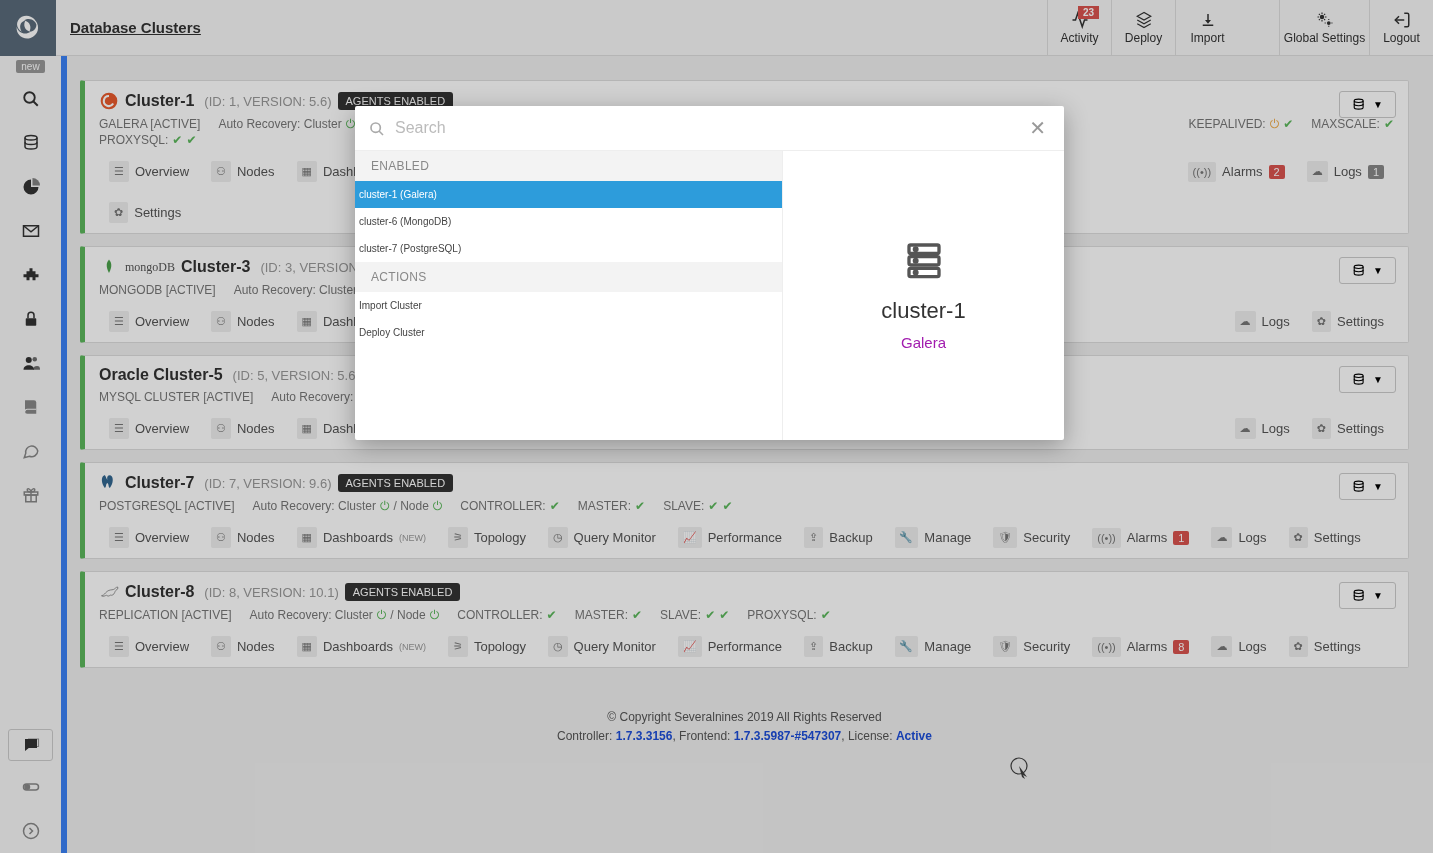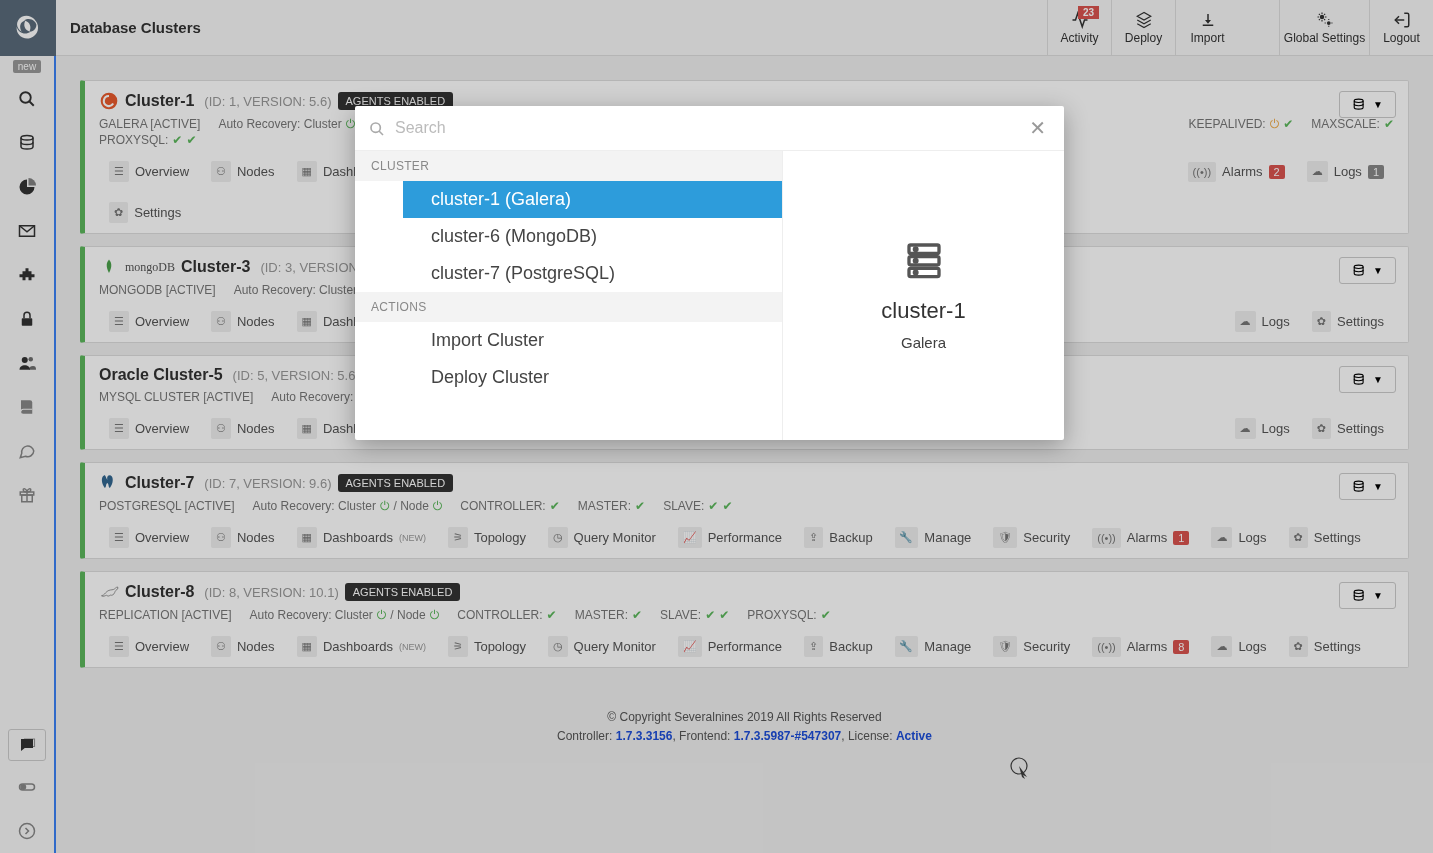--- a/index.html
+++ b/index.html
@@ -2,29 +2,29 @@
 <html><head>
 <meta charset="utf-8">
 <style>
 * { margin: 0; padding: 0; box-sizing: border-box; }
 body { font-family: "Helvetica Neue", Helvetica, Arial, sans-serif; font-size: 14px; color: #333; background: #f0f0f0; position: relative; width: 1433px; height: 853px; overflow: hidden; }
 
 
 .top-header { height: 56px; background: #f7f7f7; border-bottom: 1px solid #ddd; display: flex; align-items: center; }
 .logo-box { width: 56px; height: 56px; background: #5a6b7a; display: flex; align-items: center; justify-content: center; }
 .logo-box svg { width: 30px; height: 30px; fill: #fff; }
-.page-title { margin-left: 14px; font-size: 15px; font-weight: 600; color: #333; }
+.page-title { margin-left: 14px; font-size: 15px; font-weight: 600; color: #333; text-decoration: underline; }
 .header-actions { margin-left: auto; display: flex; height: 56px; }
 .header-action { width: 64px; border-left: 1px solid #ddd; display: flex; flex-direction: column; align-items: center; justify-content: center; cursor: pointer; position: relative; font-size: 12px; color: #333; }
 .header-action.wide { width: 90px; margin-left: 40px; }
 .header-action .ha-icon { font-size: 18px; line-height: 1; margin-bottom: 2px; }
 .header-action .ha-badge { position: absolute; top: 6px; right: 12px; background: #d9534f; color: #fff; border-radius: 0; font-size: 10px; padding: 1px 5px; font-weight: bold; }
 
 
-.left-sidebar { position: absolute; left: 0; top: 56px; bottom: 0; width: 56px; background: #f7f7f7; border-right: 2px solid #3b82f6; display: flex; flex-direction: column; }
+.left-sidebar { position: absolute; left: 0; top: 56px; bottom: 0; width: 67px; background: #f7f7f7; border-right: 6px solid #3b82f6; display: flex; flex-direction: column; }
 .sb-new-tag { font-size: 10px; background: #999; color: #fff; padding: 1px 5px; margin: 4px auto; border-radius: 2px; }
 .sb-icon { height: 44px; display: flex; align-items: center; justify-content: center; font-size: 18px; color: #333; cursor: pointer; }
 .sb-spacer { flex: 1; }
 .sb-icon.chat { border: 1px solid #ccc; margin: 4px 8px; border-radius: 3px; height: 32px; }
 
 
 .main { position: absolute; left: 56px; top: 56px; right: 0; bottom: 0; padding: 24px 24px 0 24px; overflow-y: auto; }
 .cluster-card { background: #fff; border: 1px solid #ddd; border-left: 5px solid #5cb85c; border-radius: 2px; margin-bottom: 12px; padding: 10px 14px 4px 14px; position: relative; }
 .cluster-head { display: flex; align-items: center; flex-wrap: wrap; gap: 6px; }
 .cluster-logo { width: 20px; height: 20px; display: inline-flex; align-items: center; justify-content: center; }
@@ -54,26 +54,26 @@
 .modal-search-row { display: flex; align-items: center; padding: 10px 14px; border-bottom: 1px solid #eee; }
 .modal-search-row .ms-icon { color: #aaa; margin-right: 10px; font-size: 16px; }
 .modal-search-row input { flex: 1; border: none; outline: none; font-size: 16px; color: #555; }
 .modal-search-row input::placeholder { color: #bbb; }
 .modal-close { color: #999; font-size: 20px; cursor: pointer; padding: 0 4px; }
 .modal-body { flex: 1; display: flex; overflow: hidden; }
 .modal-left { width: 428px; overflow-y: auto; border-right: 1px solid #eee; position: relative; }
 .modal-left::-webkit-scrollbar { width: 8px; }
 .modal-left::-webkit-scrollbar-thumb { background: #999; }
 .modal-section-header { background: #f3f3f3; color: #888; font-size: 12px; padding: 8px 16px; letter-spacing: 0.3px; }
-.modal-item { padding: 8px 28px; font-size: 18px; color: #444; cursor: pointer; margin-left: 48px; }
+.modal-item { padding: 8px 4px; font-size: 10px; color: #444; cursor: pointer; }
 .modal-item.active { background: #2d9cdb; color: #fff; }
 .modal-right { flex: 1; display: flex; flex-direction: column; align-items: center; justify-content: center; gap: 10px; }
 .modal-right .mr-icon { font-size: 32px; color: #555; }
 .modal-right .mr-title { font-size: 22px; color: #333; }
-.modal-right .mr-sub { font-size: 15px; color: #404040; }
+.modal-right .mr-sub { font-size: 15px; color: #a21caf; }
 
 .cursor-img { position: absolute; left: 1010px; top: 757px; pointer-events: none; }
 
 .svg-icon { width: 1em; height: 1em; display: inline-block; vertical-align: middle; }
 </style>
 </head>
 <body>
 
 <div class="top-header">
   <div class="logo-box">
@@ -611,21 +611,21 @@
       <svg class="svg-icon" viewBox="0 0 24 24" fill="none" stroke="currentColor" stroke-width="2.5">
           <circle cx="10" cy="10" r="7"></circle>
           <line x1="21" y1="21" x2="15" y2="15"></line>
         </svg>
     </span>
     <input type="text" placeholder="Search" style="">
     <span class="modal-close">✕</span>
   </div>
   <div class="modal-body">
     <div class="modal-left">
-      <div class="modal-section-header">CLUSTER</div>
+      <div class="modal-section-header">ENABLED</div>
       <div class="modal-item active">cluster-1 (Galera)</div>
       <div class="modal-item">cluster-6 (MongoDB)</div>
       <div class="modal-item">cluster-7 (PostgreSQL)</div>
       <div class="modal-section-header">ACTIONS</div>
       <div class="modal-item">Import Cluster</div>
       <div class="modal-item">Deploy Cluster</div>
     </div>
     <div class="modal-right">
       <span class="mr-icon">
         <svg viewBox="0 0 24 24" width="40" height="40" fill="none" stroke="currentColor" stroke-width="2">

